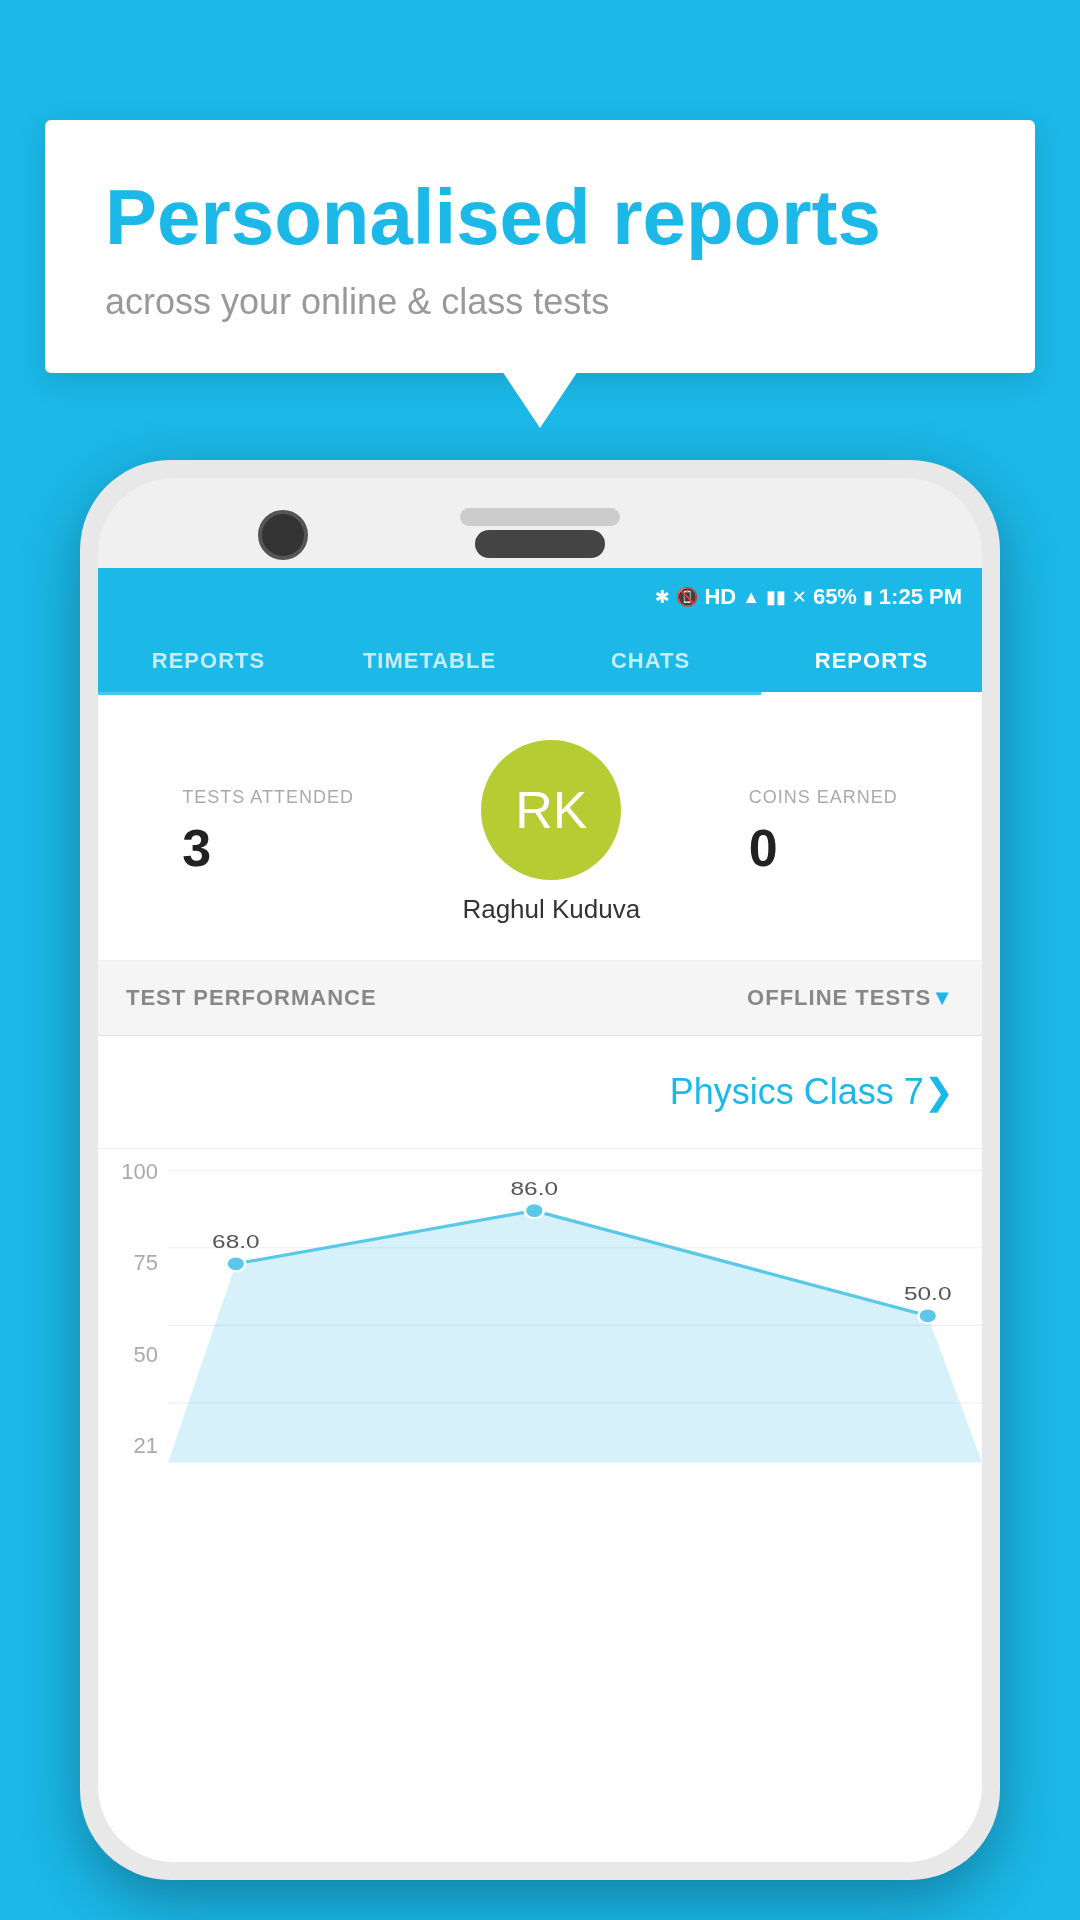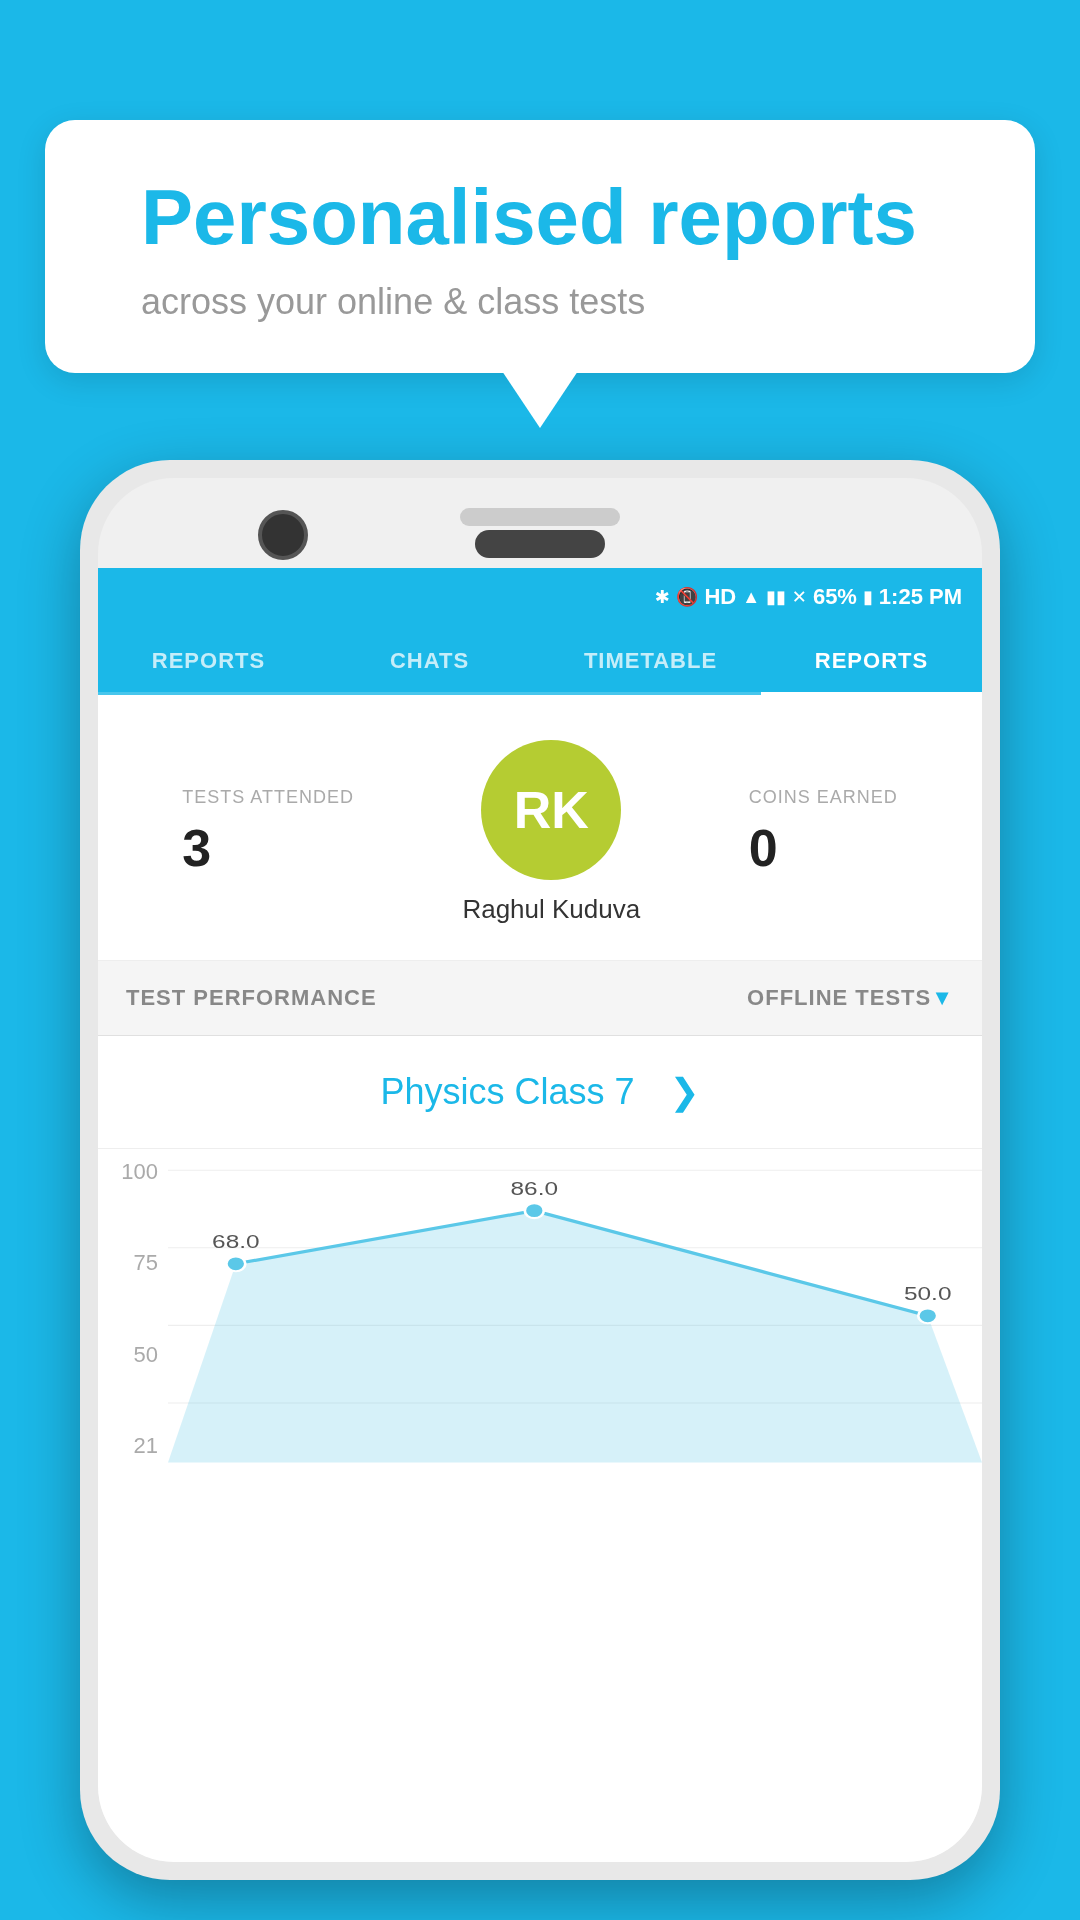--- a/index.html
+++ b/index.html
@@ -13,22 +13,22 @@
       position: relative;
     }
 
     
     .speech-bubble {
       position: absolute;
       top: 120px;
       left: 45px;
       right: 45px;
       background: white;
-      border-radius: 30px;
-      padding: 55px 60px 50px 96px;
+      border-radius: 6px;
+      padding: 55px 60px 50px 60px;
       box-shadow: 0 8px 30px rgba(0,0,0,0.12);
       z-index: 10;
     }
     .speech-bubble::after {
       content: '';
       position: absolute;
       bottom: -55px;
       left: 50%;
       transform: translateX(-50%);
       width: 0;
@@ -218,21 +218,21 @@
       border-radius: 50%;
       background: #b5cc32;
       display: flex;
       align-items: center;
       justify-content: center;
       margin: 0 auto 14px;
     }
 
     .avatar-initials {
       font-size: 52px;
-      font-weight: bold;
+      font-weight: normal;
       color: white;
     }
 
     .avatar-name {
       font-size: 26px;
       color: #333;
       font-weight: 500;
     }
 
     
@@ -266,23 +266,22 @@
       color: #1bb8e8;
       font-size: 22px;
     }
 
     
     .class-row {
       background: white;
       padding: 35px 28px;
       display: flex;
       align-items: center;
-      justify-content: center;
+      justify-content: flex-end;
       border-bottom: 1px solid #eee;
-      gap: 35px;
     }
 
     .class-name {
       font-size: 36px;
       color: #1bb8e8;
       font-weight: 500;
     }
 
     .chevron-right {
       color: #1bb8e8;
@@ -382,22 +381,22 @@
           <span class="status-icon">▮▮</span>
           <span class="status-icon">✕</span>
           <span class="status-text">65%</span>
           <span class="status-icon">▮</span>
           <span class="status-text">1:25 PM</span>
         </div>
       </div>
 
       <div class="nav-tabs">
         <div class="nav-tab">REPORTS</div>
+        <div class="nav-tab">TIMETABLE</div>
         <div class="nav-tab">CHATS</div>
-        <div class="nav-tab">TIMETABLE</div>
         <div class="nav-tab active">REPORTS</div>
       </div>
 
       <div class="profile-section">
         <div class="stat-block">
           <div class="stat-label">TESTS ATTENDED</div>
           <div class="stat-value">3</div>
         </div>
 
         <div class="avatar-block">

